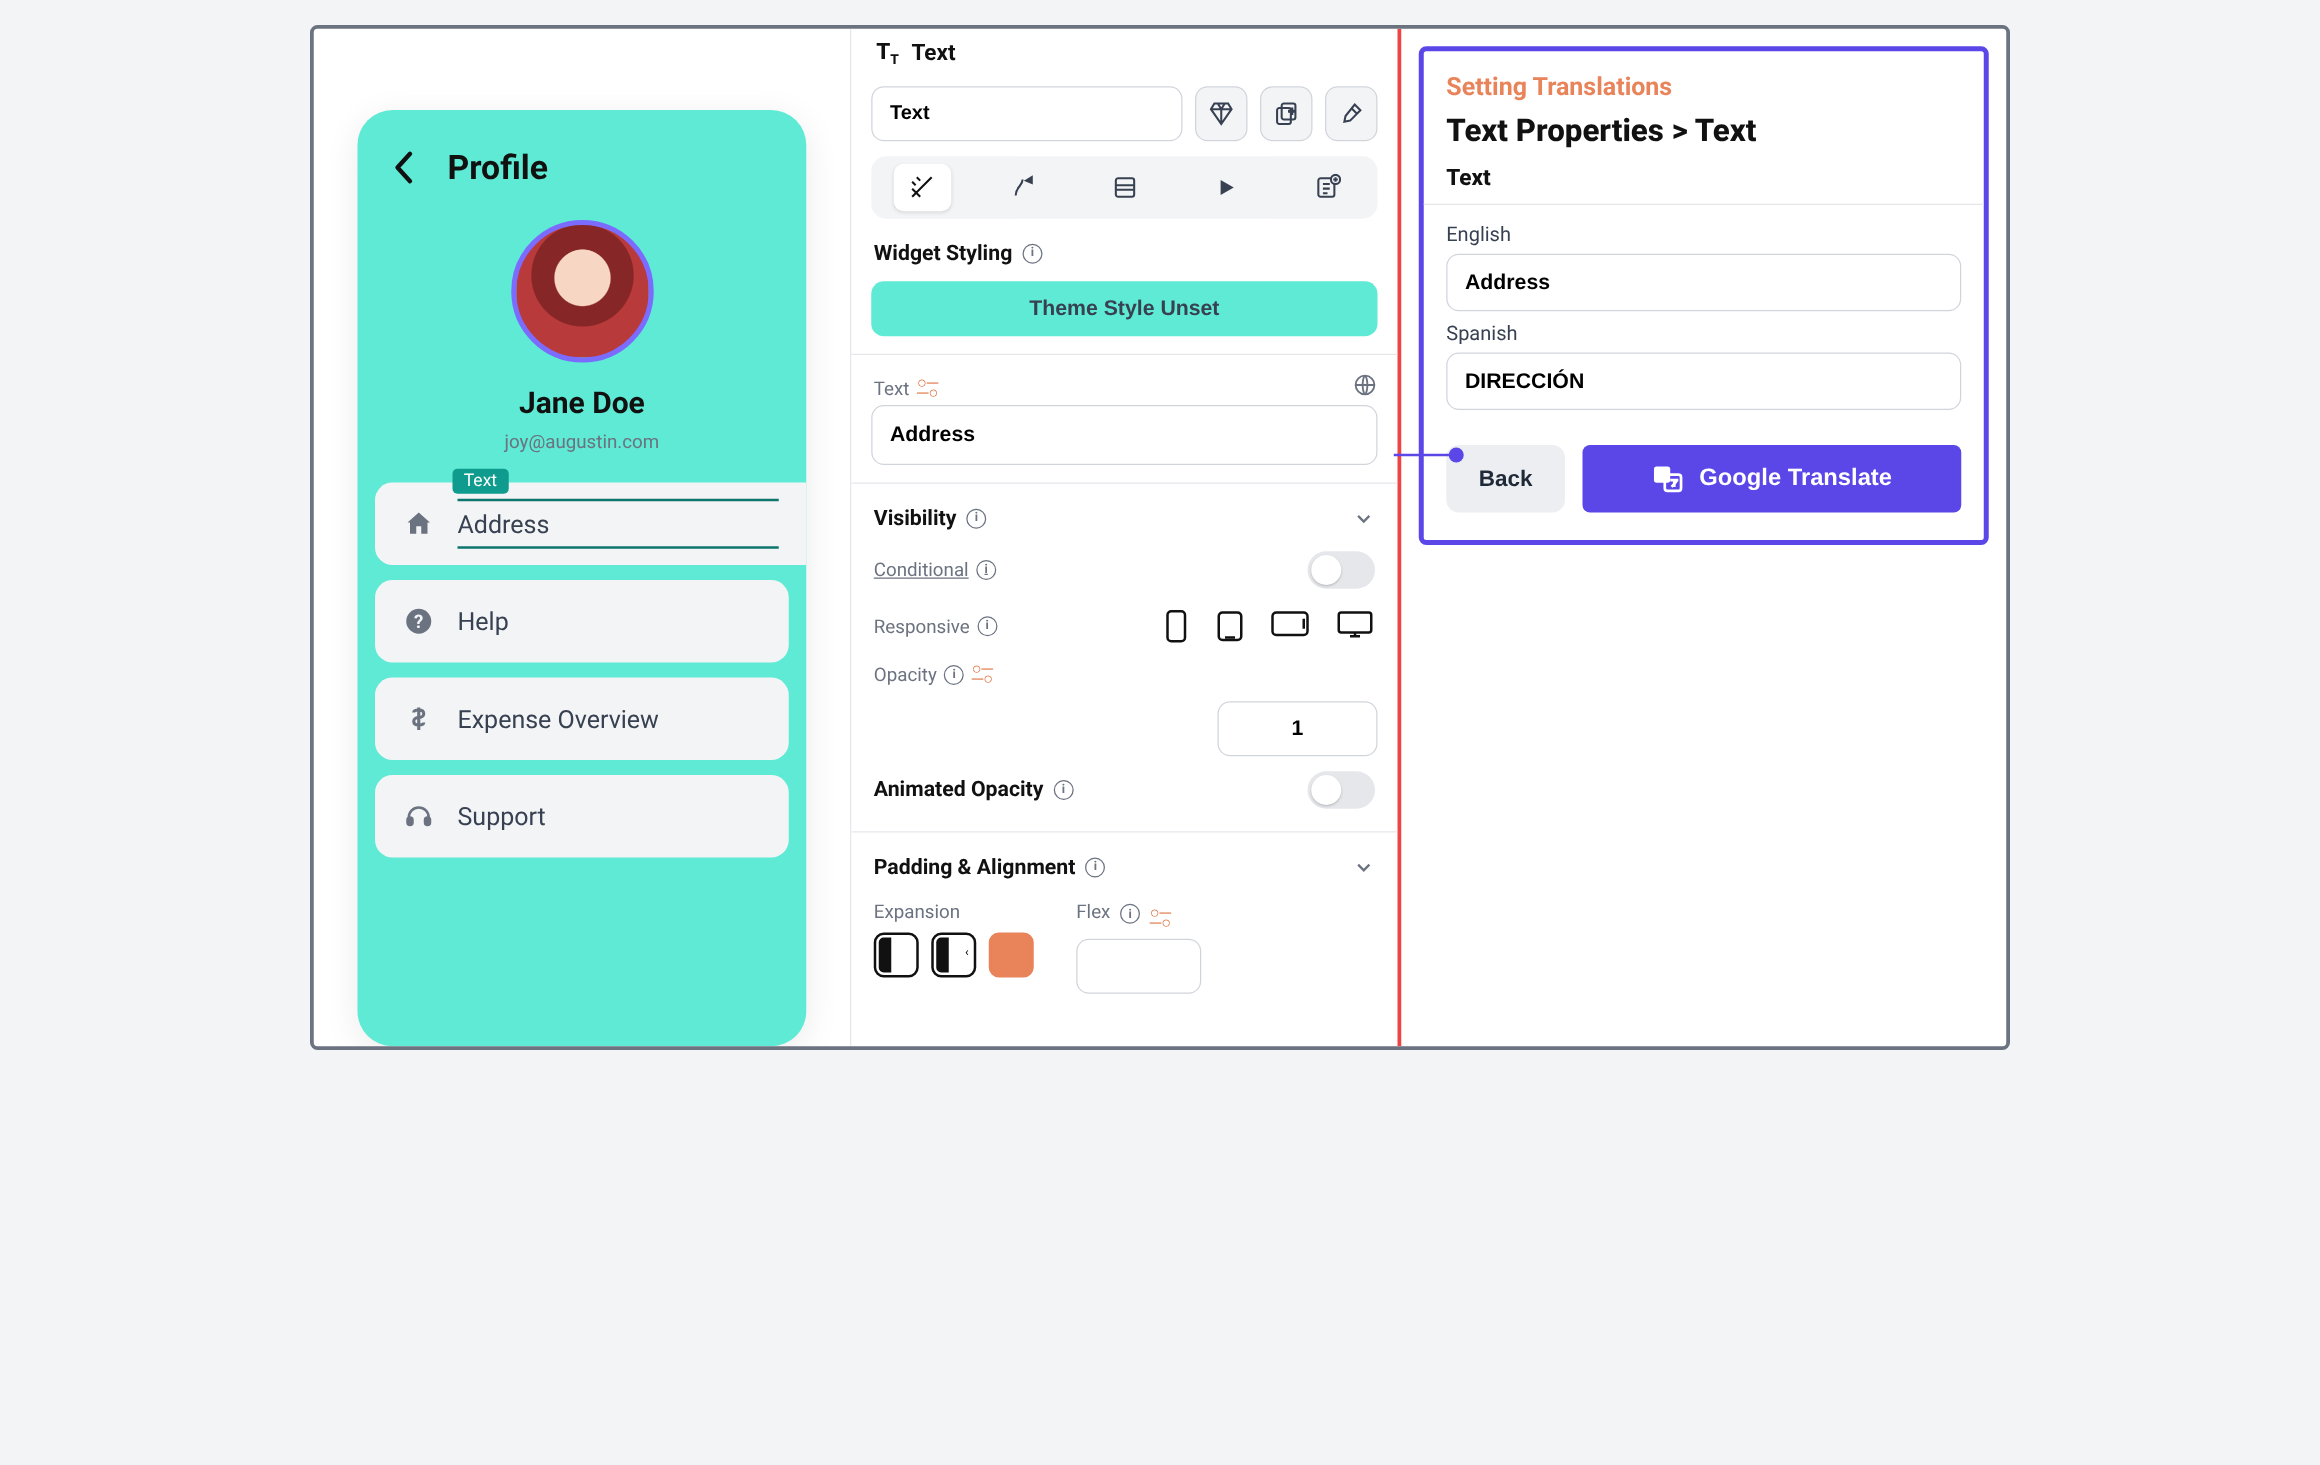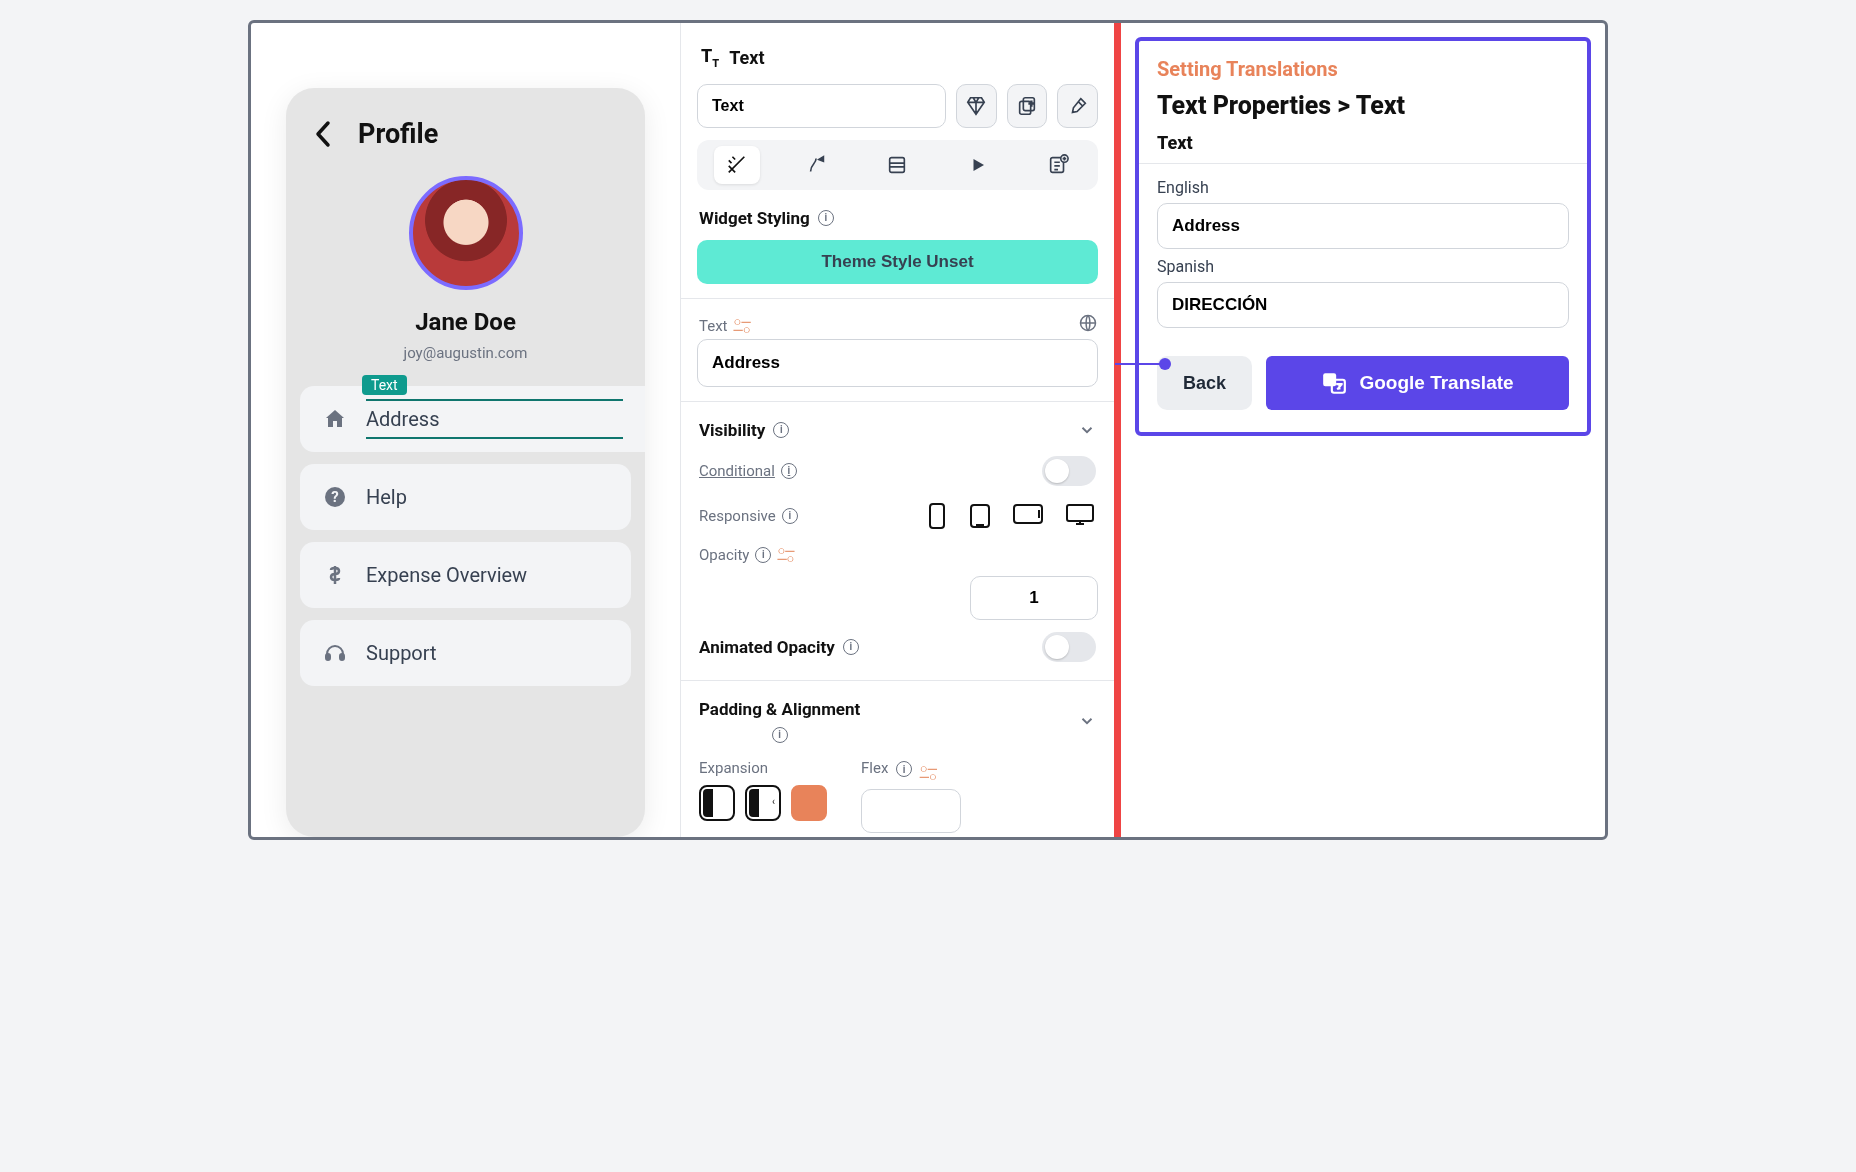--- a/index.html
+++ b/index.html
@@ -23,21 +23,21 @@
   }
   
   .panel-left {
     width: 430px;
     border-right: 1px solid #e5e7eb;
     padding: 65px 35px 0 35px;
     display: flex;
     flex-direction: column;
   }
   .phone-card {
-    background: #e5e5e5;
+    background: #5eead4;
     border-radius: 28px;
     box-shadow: 0 6px 28px rgba(0,0,0,0.08);
     padding: 30px 0 36px 0;
     flex: 1;
     display: flex;
     flex-direction: column;
   }
   .phone-header {
     display: flex;
     align-items: center;
@@ -97,22 +97,22 @@
     color: #fff;
     font-size: 14px;
     padding: 2px 9px;
     border-radius: 4px;
   }
   .mi-icon { width: 26px; height: 26px; color: #6b7280; display:flex; align-items:center; justify-content:center;}
   
   
   .panel-center {
     width: 440px;
-    border-right: 7px solid #ef4444;
-    padding: 20px 16px 0 16px;
+    border-right: 3px solid #ef4444;
+    padding: 6px 16px 0 16px;
     display: flex;
     flex-direction: column;
     gap: 8px;
     overflow: hidden;
   }
   .pc-title { display:flex; align-items:center; gap:10px; font-size:18px; font-weight:700; padding: 2px 4px 6px;}
   .pc-row { display:flex; gap:10px; }
   .pc-input {
     flex: 1; height: 44px; border: 1px solid #d1d5db; border-radius: 10px;
     padding: 0 14px; font-size: 16px; font-weight: 600;
@@ -424,21 +424,21 @@
       <div class="sec-label" style="padding:0;">
         <span>Animated Opacity</span>
         <span class="info-icon">i</span>
       </div>
       <div class="toggle"></div>
     </div>
 
     <div class="divider"></div>
 
     <div class="prop-row">
-      <div class="sec-label" style="padding:0;flex-direction:column;">
+      <div class="sec-label" style="padding:0;">
         <span>Padding &amp; Alignment</span>
         <span class="info-icon">i</span>
       </div>
       <span class="chev-down">
         <svg width="18" height="18" viewBox="0 0 24 24" fill="none" stroke="#6b7280" stroke-width="2.5">
             <path d="M6 9l6 6 6-6"></path>
           </svg>
       </span>
     </div>
 

